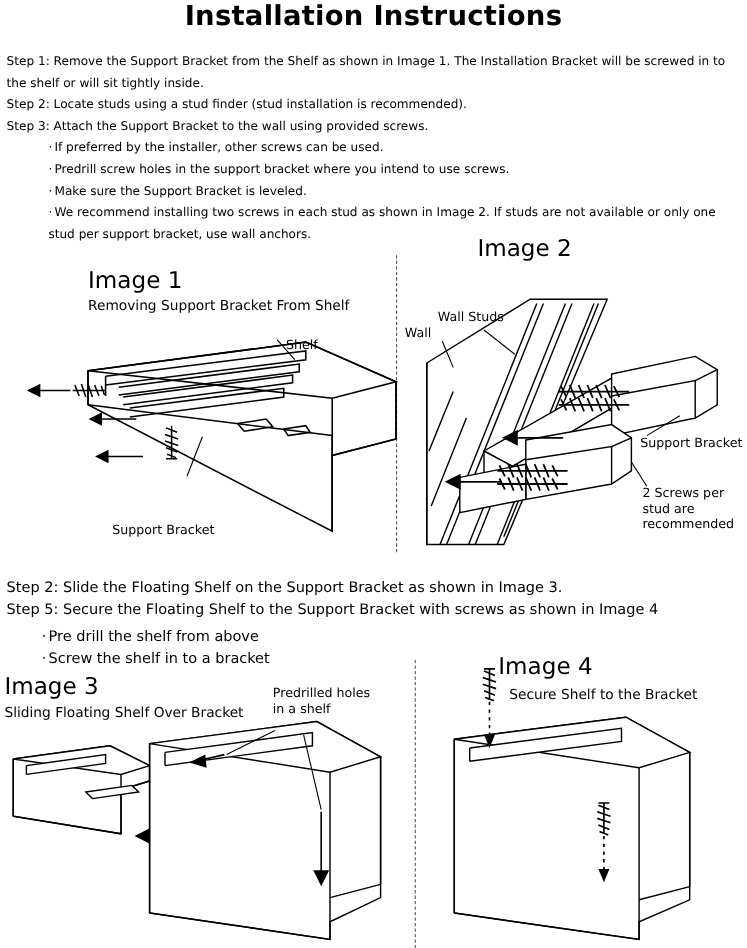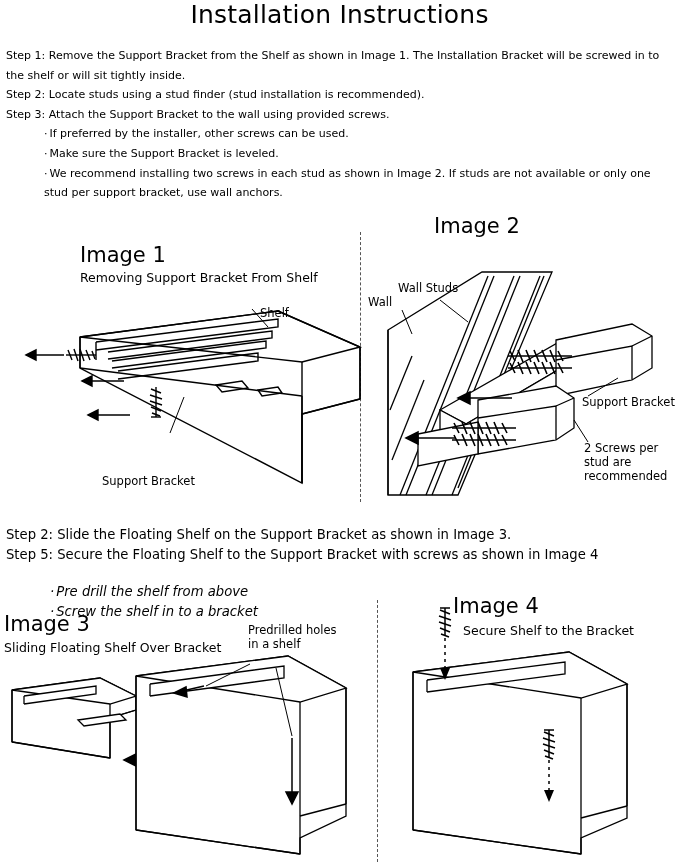--- a/index.html
+++ b/index.html
@@ -20,21 +20,21 @@
     width: 679px;
     height: 862px;
   }
   .title {
     position: absolute;
     top: 0px;
     left: 0;
     width: 679px;
     text-align: center;
     font-size: 25px;
-    font-weight: 400;
+    font-weight: 700;
     letter-spacing: 0.2px;
   }
   .steps-top {
     position: absolute;
     top: 46px;
     left: 6px;
     width: 662px;
     font-size: 11px;
     line-height: 19.6px;
   }
@@ -49,24 +49,23 @@
   .bullets {
     margin: 0;
     padding: 0 0 0 38px;
     list-style: none;
   }
   .bullets li:before {
     content: "\00B7";
     margin-right: 2px;
   }
   .bullets-2 {
-    margin: 18px;
+    margin: 6px;
     padding: 0 0 0 26px;
     list-style: none;
-    font-style: italic;
   }
   .bullets-2 li:before {
     content: "\00B7";
     margin-right: 2px;
   }
   .hdr {
     font-size: 21px;
     line-height: 24px;
   }
   .sub {
@@ -93,20 +92,21 @@
 <div class="page">
 
   <div class="title">Installation Instructions</div>
 
   <div class="steps-top">
     <div><span>Step 1</span><span>: Remove the Support Bracket from the Shelf as shown in Image 1. The Installation Bracket will be screwed in to the shelf or will sit tightly inside.</span></div>
     <div><span>Step 2</span><span>: Locate studs using a stud finder (stud installation is recommended).</span></div>
     <div><span>Step 3</span><span>: Attach the Support Bracket to the wall using provided screws.</span></div>
     <ul class="bullets">
       <li>If preferred by the installer, other screws can be used.</li>
+      <li>Predrill screw holes in the support bracket where you intend to use screws.</li>
       <li>Make sure the Support Bracket is leveled.</li>
       <li style="text-indent:-0px;">We recommend installing two screws in each stud as shown in Image 2. If studs are not available or only one stud per support bracket, use wall anchors.</li>
     </ul>
   </div>
 
   <div class="dashdiv" style="left:360px; top:232px; height:270px;"></div>
 
   <div class="fig" style="left:0px; top:237px; width:360px; height:275px;margin-left:20px;">
     <div style="position:absolute;left:60px;top:6px;" class="hdr">Image 1</div>
     <div style="position:absolute;left:60px;top:33px;" class="sub">Removing Support Bracket From Shelf</div>

